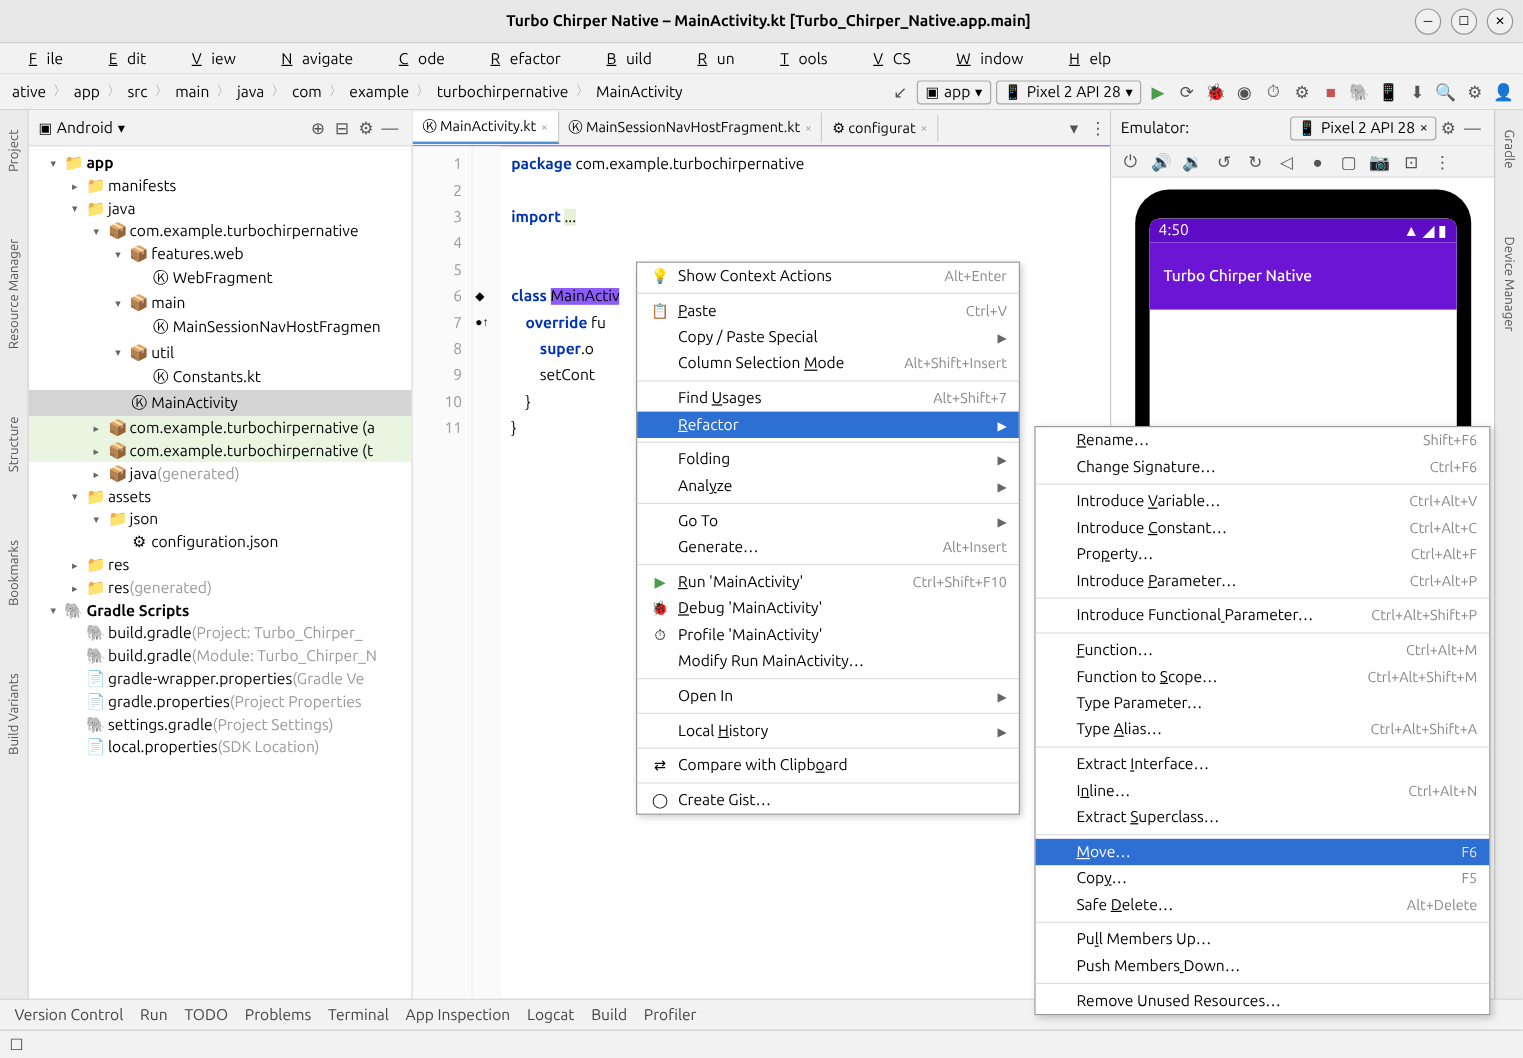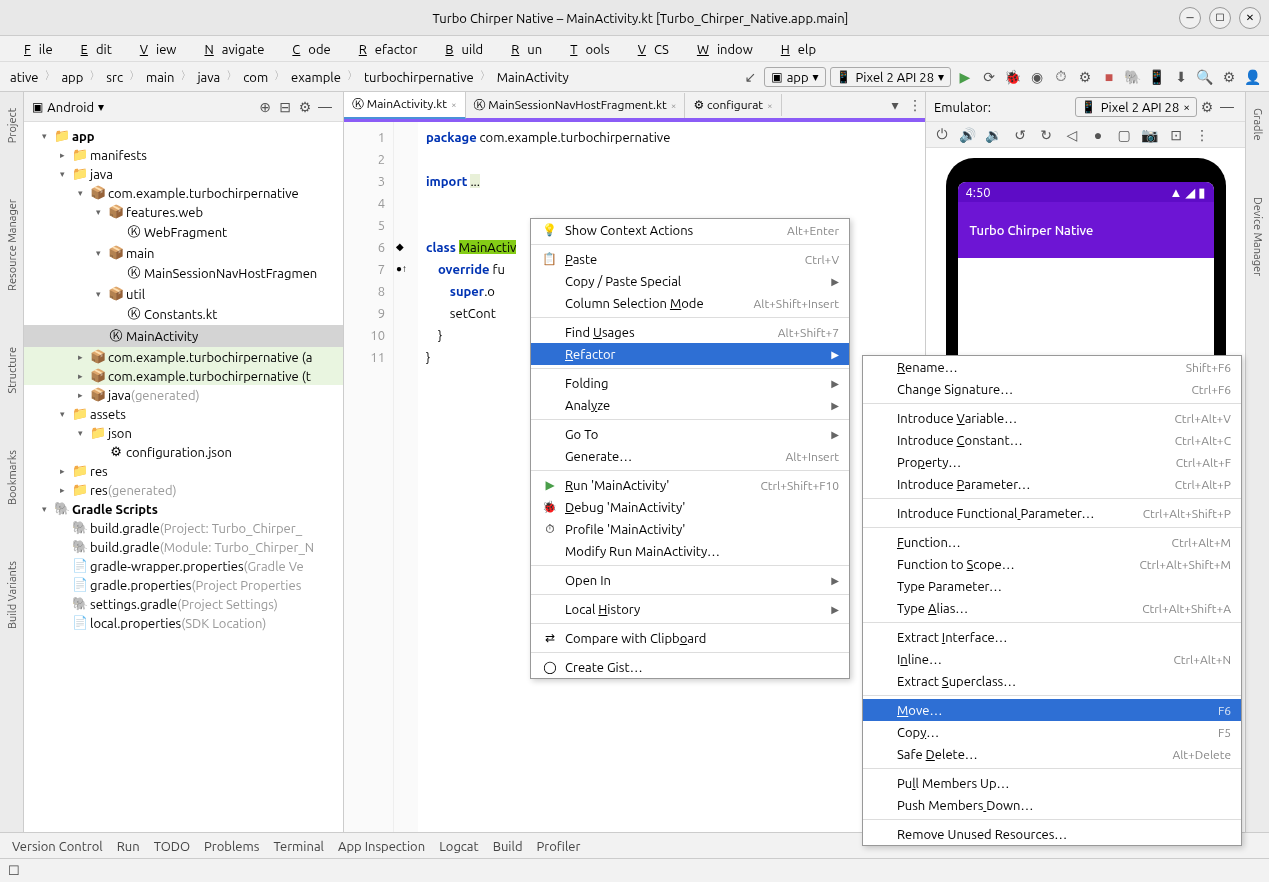--- a/index.html
+++ b/index.html
@@ -1,21 +1,21 @@
 <!DOCTYPE html>
 <html><head>
 <meta charset="utf-8">
 <style>
 * { margin: 0; padding: 0; box-sizing: border-box; font-family: -apple-system, "Segoe UI", Ubuntu, sans-serif; font-size: 13px; }
 body { background: #f2f2f2; width: 1269px; height: 882px; overflow: hidden; position: relative; }
 .titlebar { height: 36px; background: #e8e8e8; display: flex; align-items: center; justify-content: center; border-bottom: 1px solid #ccc; position: relative; }
-.titlebar-text { font-weight: normal; margin-left: 12px; }
+.titlebar-text { font-weight: bold; margin-left: 12px; }
 .window-controls { position: absolute; right: 8px; display: flex; gap: 8px; }
 .window-btn { width: 22px; height: 22px; border-radius: 50%; border: 1px solid #999; display: flex; align-items: center; justify-content: center; font-size: 10px; cursor: pointer; background: #f0f0f0; }
-.menubar { height: 26px; background: #f2f2f2; display: flex; align-items: center; padding: 0 8px; gap: 4px; border-bottom: 1px solid #ddd; }
+.menubar { height: 26px; background: #f2f2f2; display: flex; align-items: center; padding: 0 8px; gap: 14px; border-bottom: 1px solid #ddd; }
 .menubar span { padding: 2px 8px; cursor: pointer; }
 .u { text-decoration: underline; }
 .toolbar { height: 30px; background: #f2f2f2; display: flex; align-items: center; padding: 0 6px; border-bottom: 1px solid #ccc; }
 .breadcrumb { display: flex; align-items: flex-start; gap: 2px; flex: 1; overflow: hidden; }
 .crumb { padding: 2px 4px; cursor: pointer; white-space: nowrap; }
 .crumb-sep { color: #999; font-size: 11px; }
 .toolbar-right { display: flex; align-items: center; gap: 4px; }
 .tb-btn { width: 20px; height: 20px; display: flex; align-items: center; justify-content: center; cursor: pointer; color: #555; font-size: 14px; }
 .run-config { border: 1px solid #aaa; border-radius: 3px; padding: 2px 6px; display: flex; align-items: center; gap: 4px; font-size: 12px; cursor: pointer; }
 .main-area { display: flex; height: calc(100% - 36px - 26px - 30px - 26px - 24px); position: relative; }
@@ -29,29 +29,29 @@
 .tree { flex: 1; overflow: auto; padding: 4px 0; font-size: 13px; }
 .tree-item { display: flex; align-items: center; padding: 2px 4px; cursor: pointer; white-space: nowrap; }
 .tree-item.selected { background: #d4d4d4; }
 .tree-item.hl-green { background: #e9f5e0; }
 .tree-indent-1 { padding-left: 18px; } .tree-indent-2 { padding-left: 36px; } .tree-indent-3 { padding-left: 54px; } .tree-indent-4 { padding-left: 72px; } .tree-indent-5 { padding-left: 90px; }
 .tree-arrow { width: 12px; display: inline-block; color: #666; font-size: 9px; }
 .tree-icon { width: 16px; display: inline-block; text-align: center; margin-right: 2px; }
 .dim { color: #999; }
 .bold { font-weight: bold; }
 .editor-area { flex: 1; display: flex; flex-direction: column; background: #fff; min-width: 0; }
-.editor-tabs { height: 30px; display: flex; align-items: center; border-bottom: 4px solid #8b5cf6; background: #f2f2f2; }
+.editor-tabs { height: 30px; display: flex; align-items: center; border-bottom: 1px solid #8b5cf6; background: #f2f2f2; }
 .tab { padding: 4px 8px; display: flex; align-items: center; gap: 4px; border-right: 1px solid #ccc; cursor: pointer; font-size: 12px; white-space: nowrap; }
 .tab.active { background: #fff; border-bottom: 2px solid #4a90d9; }
 .tab-close { color: #999; font-size: 10px; }
 .code-area { flex: 1; display: flex; font-family: "JetBrains Mono", Consolas, monospace; font-size: 12px; position: relative; }
 .gutter { width: 50px; background: #fafafa; color: #999; text-align: right; padding: 4px 8px 4px 4px; line-height: 22px; border-right: 1px solid #eee; }
 .gutter-icons { width: 24px; background: #fafafa; padding: 4px 2px; line-height: 22px; font-size: 10px; }
 .code { flex: 1; padding: 4px 8px; line-height: 22px; white-space: pre; }
-.kw { color: #0033b3; font-weight: bold; } .sel { background: #84cc16; }
+.kw { color: #0033b3; font-weight: bold; } .sel { background: #8b5cf6; }
 .emulator-panel { width: 320px; background: #fff; border-left: 1px solid #ccc; display: flex; flex-direction: column; }
 .emu-toolbar { height: 26px; display: flex; align-items: center; gap: 6px; padding: 0 6px; background: #f2f2f2; border-bottom: 1px solid #ddd; }
 .phone-frame { margin: 10px auto; width: 280px; height: 560px; background: #000; border-radius: 28px; padding: 24px 12px; position: relative; }
 .phone-screen { width: 100%; height: 100%; background: #fff; border-radius: 8px; overflow: hidden; display: flex; flex-direction: column; }
 .phone-statusbar { height: 20px; background: #5e0cc6; color: #fff; display: flex; align-items: center; justify-content: space-between; padding: 0 8px; font-size: 10px; }
 .phone-appbar { height: 56px; background: #6d15d4; color: #fff; display: flex; align-items: center; padding: 0 12px; font-weight: 500; }
 .bottom-bar { height: 26px; background: #f2f2f2; border-top: 1px solid #ccc; display: flex; align-items: center; gap: 14px; padding: 0 12px; font-size: 12px; }
 .bottom-item { cursor: pointer; color: #444; display: flex; align-items: center; gap: 4px; }
 .status-bar { height: 24px; background: #f2f2f2; border-top: 1px solid #ccc; display: flex; align-items: center; padding: 0 8px; font-size: 12px; color: #444; }
 .context-menu { position: absolute; background: #fff; border: 1px solid #999; box-shadow: 2px 2px 6px rgba(0,0,0,0.2); z-index: 100; min-width: 320px; }

